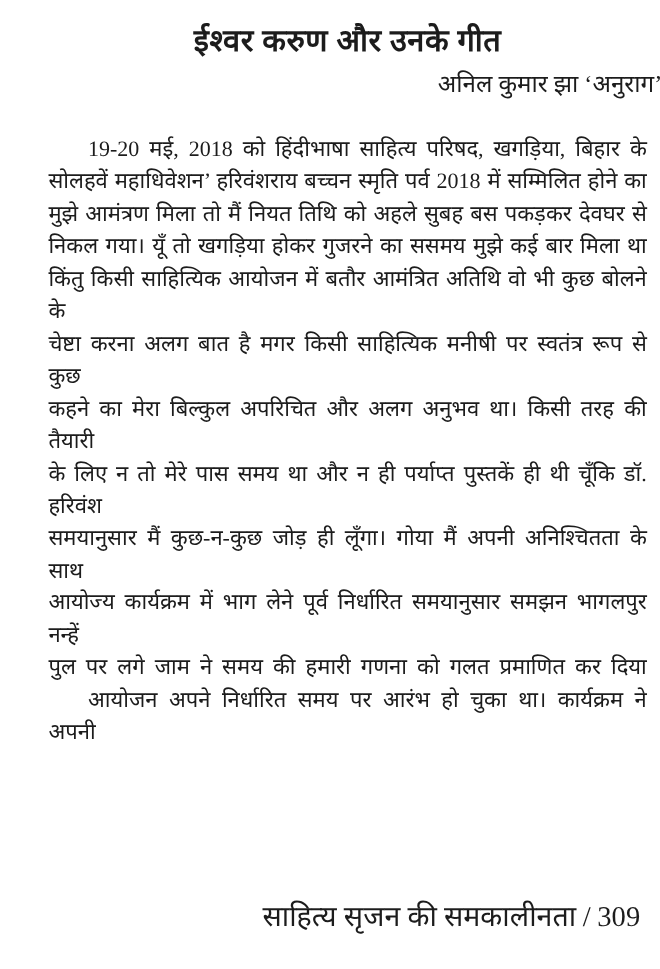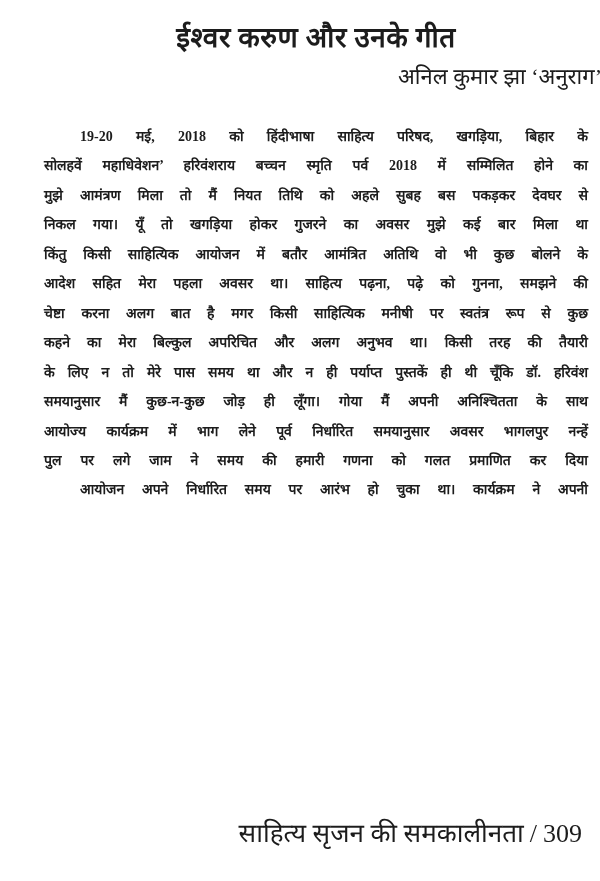--- a/index.html
+++ b/index.html
@@ -34,27 +34,26 @@
     font-size: 22px;
     line-height: 30px;
   }
   .content {
     position: absolute;
     left: 28px;
     right: 28px;
     top: 122px;
   }
   .line {
-    font-size: 14px;
+    font-size: 20px;
     line-height: 29.45px;
     text-align: justify;
     text-align-last: justify;
     word-spacing: 1px;
     white-space: normal;
-    font-weight: bold;
   }
   .line.indent {
     text-indent: 36px;
   }
   .line.natural {
     text-align-last: left;
   }
   .running-footer {
     position: absolute;
     top: 820px;
@@ -77,28 +76,27 @@
 
   <h1 class="chapter-title">ईश्वर करुण और उनके गीत</h1>
 
   <div class="author-byline">अनिल कुमार झा ‘अनुराग’</div>
 
   <div class="content">
 
     <div class="line indent">19-20 मई, 2018 को हिंदीभाषा साहित्य परिषद, खगड़िया, बिहार के</div>
     <div class="line">सोलहवें महाधिवेशन’ हरिवंशराय बच्चन स्मृति पर्व 2018 में सम्मिलित होने का</div>
     <div class="line">मुझे आमंत्रण मिला तो मैं नियत तिथि को अहले सुबह बस पकड़कर देवघर से</div>
-    <div class="line">निकल गया। यूँ तो खगड़िया होकर गुजरने का अवसर मुझे कई बार मिला था</div>
+    <div class="line">निकल गया। यूँ तो खगड़िया होकर गुजरने का ससमय मुझे कई बार मिला था</div>
     <div class="line">किंतु किसी साहित्यिक आयोजन में बतौर आमंत्रित अतिथि वो भी कुछ बोलने के</div>
-    <div class="line">आदेश सहित मेरा पहला अवसर था। साहित्य पढ़ना, पढ़े को गुनना, समझने की</div>
     <div class="line">चेष्टा करना अलग बात है मगर किसी साहित्यिक मनीषी पर स्वतंत्र रूप से कुछ</div>
     <div class="line">कहने का मेरा बिल्कुल अपरिचित और अलग अनुभव था। किसी तरह की तैयारी</div>
     <div class="line">के लिए न तो मेरे पास समय था और न ही पर्याप्त पुस्तकें ही थी चूँकि डॉ. हरिवंश</div>
     <div class="line">समयानुसार मैं कुछ-न-कुछ जोड़ ही लूँगा। गोया मैं अपनी अनिश्चितता के साथ</div>
-    <div class="line">आयोज्य कार्यक्रम में भाग लेने पूर्व निर्धारित समयानुसार अवसर भागलपुर नन्हें</div>
+    <div class="line">आयोज्य कार्यक्रम में भाग लेने पूर्व निर्धारित समयानुसार समझन भागलपुर नन्हें</div>
     <div class="line">पुल पर लगे जाम ने समय की हमारी गणना को गलत प्रमाणित कर दिया</div>
 
     <div class="line indent">आयोजन अपने निर्धारित समय पर आरंभ हो चुका था। कार्यक्रम ने अपनी</div>
 
   </div>
 
   <div class="running-footer">
     <span>साहित्य सृजन की समकालीनता</span><span class="footer-sep">/</span><span>309</span>
   </div>
 

